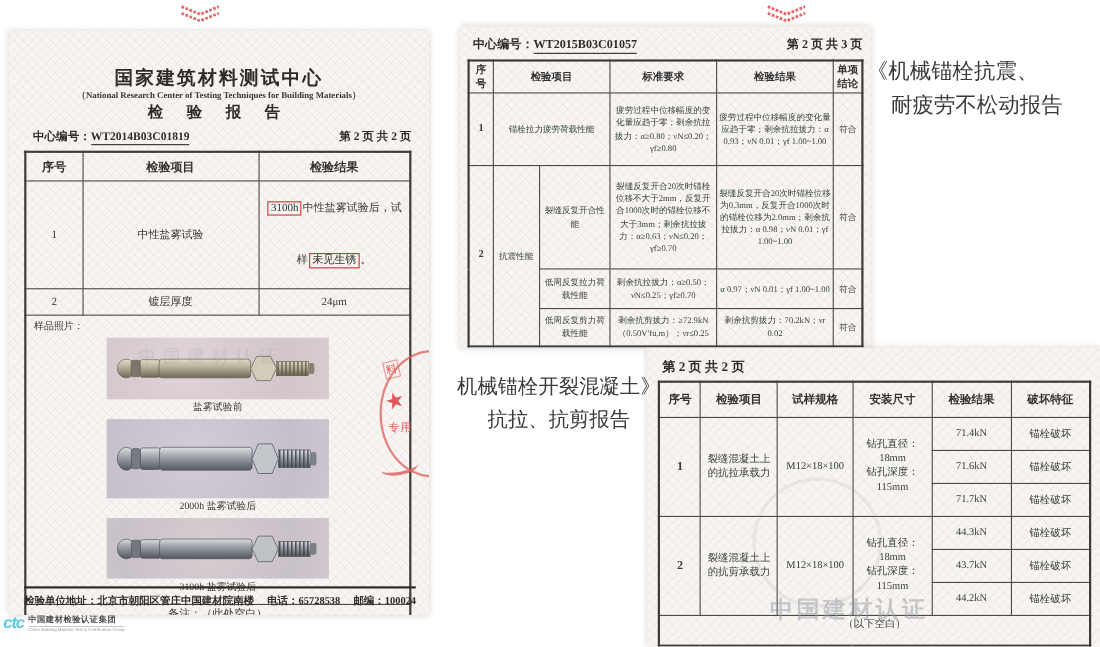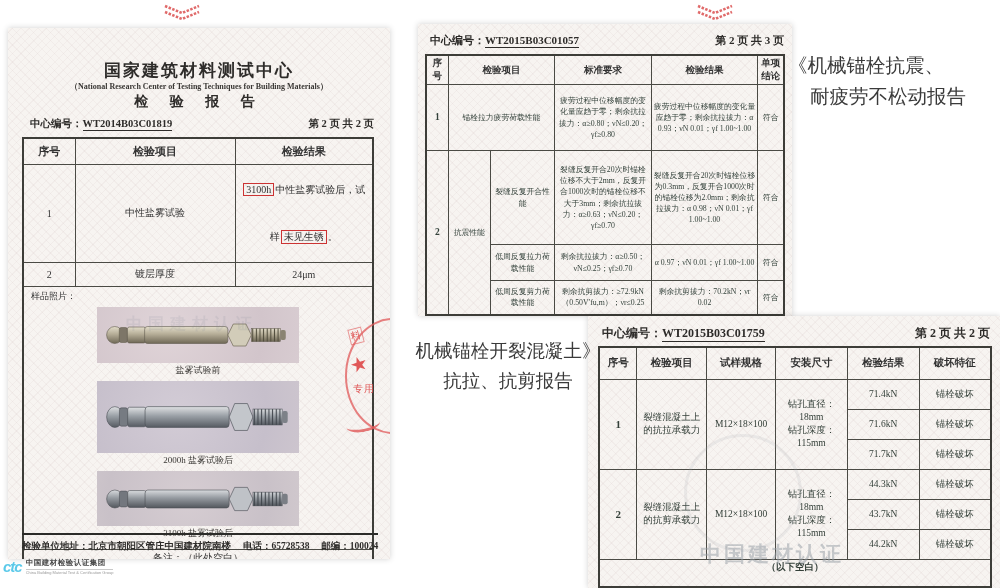--- a/index.html
+++ b/index.html
@@ -87,21 +87,21 @@
   .r2h1{height:28px;} .r2h2{height:66px;} .r2h3{height:94px;} .r2h4{height:36px;} .r2h5{height:34px;}
 
   
   .d3-meta{top:9px;left:14px;right:10px;font-size:12px;}
   .t3{position:absolute;left:10px;top:30px;width:394px;}
   .t3 th{font-size:10.5px;padding:2px 1px;}
   .t3 td{font-size:9.5px;text-align:center;padding:1px 2px;color:#333f38;}
   .t3 .no{font-size:11px;font-weight:bold;}
   .r3h{height:30px;} .r3head{height:32px;}
   .pre{white-space:pre-line;line-height:1.35;}
-  .d3-blank{height:24px;text-align:left;font-size:10px;padding:3px 6px;vertical-align:top;font-weight:bold;}
+  .d3-blank{height:24px;text-align:left;font-size:10px;padding:3px 6px;vertical-align:top;}
   .wm3{position:absolute;left:112px;top:224px;font-size:21px;font-weight:bold;letter-spacing:3px;
        color:rgba(148,156,164,0.50);font-family:"Liberation Sans",sans-serif;z-index:6;}
   .wm3-ring{position:absolute;left:96px;top:118px;width:112px;height:112px;
             border:3px solid rgba(160,166,172,0.16);border-radius:50%;z-index:5;}
 
   
   .ann{position:absolute;font-family:"Liberation Sans",sans-serif;color:#3a3a3a;z-index:30;}
   #ann-right{left:788px;top:50px;font-size:19.5px;line-height:1.6;}
   #ann-right .l2{margin-left:22px;}
   #ann-left{left:402px;top:336px;width:212px;text-align:center;font-size:18.5px;line-height:1.6;}
@@ -296,21 +296,20 @@
         <td>剩余抗剪拔力：≥72.9kN（0.50V′fu,m）；νr≤0.25</td>
         <td>剩余抗剪拔力：70.2kN；νr 0.02</td>
         <td>符合</td>
       </tr>
     </tbody>
       </table>
   </div>
 
   <div id="doc3" class="paper">
     <div class="meta d3-meta">
-      <span><span>中心编号：</span><span class="und">WT2015B03C01759</span></span>
       <span>第 2 页  共 2 页</span>
     </div>
 
     <table class="t t3">
       <colgroup>
         <col style="width:37px">
           <col style="width:68px">
           <col style="width:67px">
         <col style="width:70px">
           <col style="width:70px">

